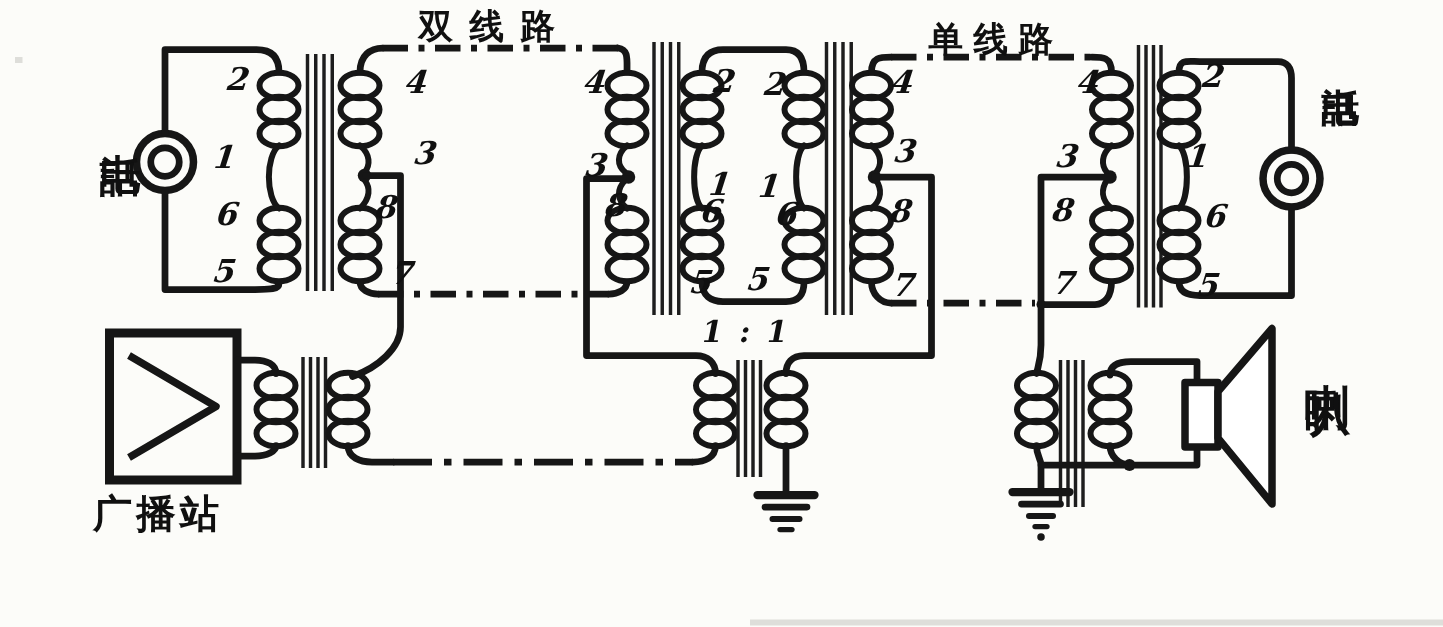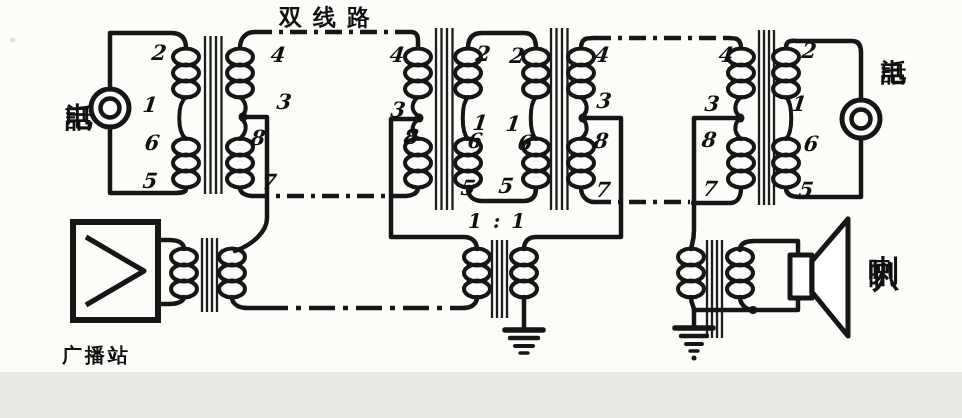--- a/index.html
+++ b/index.html
@@ -1,17 +1,17 @@
 <!DOCTYPE html>
 <html><head>
 <meta charset="utf-8">
 <style>
   html,body{margin:0;padding:0;background:#e9e9e6;}
   .page{
-    position:relative;width:962px;height:372px;margin:0 auto;
+    position:relative;width:962px;height:418px;margin:0 auto;
     background:#fcfcf9;overflow:hidden;
     font-family:"DejaVu Sans",sans-serif;
   }
   svg{position:absolute;left:0;top:0;}
   .wire{fill:none;stroke:#161616;stroke-width:4.5;stroke-linecap:round;stroke-linejoin:round;}
   .slink{fill:none;stroke:#161616;stroke-width:4;stroke-linecap:round;}
   .dash{fill:none;stroke:#161616;stroke-width:4.5;stroke-linecap:butt;stroke-dasharray:17 7 4 7;}
   .dash2{fill:none;stroke:#161616;stroke-width:4.5;stroke-linecap:butt;stroke-dasharray:26 8 5 8;}
   .core{stroke:#1d1d1d;stroke-width:2.3;}
   .dot{fill:#161616;}
@@ -197,21 +197,22 @@
       </g>
     </g>
 
     <g>
       <rect x="790" y="255" width="22" height="43" class="med"></rect>
       <polygon points="812,261 848,219 848,336 812,292" class="med"></polygon>
     </g>
   </svg>
 
   <div class="lbl cn" style="left:279px;top:2px;font-size:23px;letter-spacing:11px;">双线路</div>
-  <div class="lbl cn" style="left:62px;top:342px;font-size:20px;letter-spacing:3px;">广播站</div>
+  <div class="lbl cn" style="left:619px;top:11px;font-size:23px;letter-spacing:7px;">单线路</div>
+  <div class="lbl cn" style="left:62px;top:325px;font-size:26px;letter-spacing:3px;">广播站</div>
   <div class="lbl cn vert" style="left:61px;top:81px;font-size:27px;">电話</div>
   <div class="lbl cn vert" style="left:877px;top:38px;font-size:25px;">电話</div>
   <div class="lbl cn vert" style="left:863px;top:230px;font-size:31px;letter-spacing:6px;">喇叭</div>
   <div class="lbl ratio" style="left:468px;top:209px;">1 : 1</div>
 
   <div class="lbl d" style="left:152px;top:40px;">2</div>
   <div class="lbl d" style="left:143px;top:92px;">1</div>
   <div class="lbl d" style="left:145px;top:130px;">6</div>
   <div class="lbl d" style="left:143px;top:168px;">5</div>
   <div class="lbl d" style="left:271px;top:42px;">4</div>

